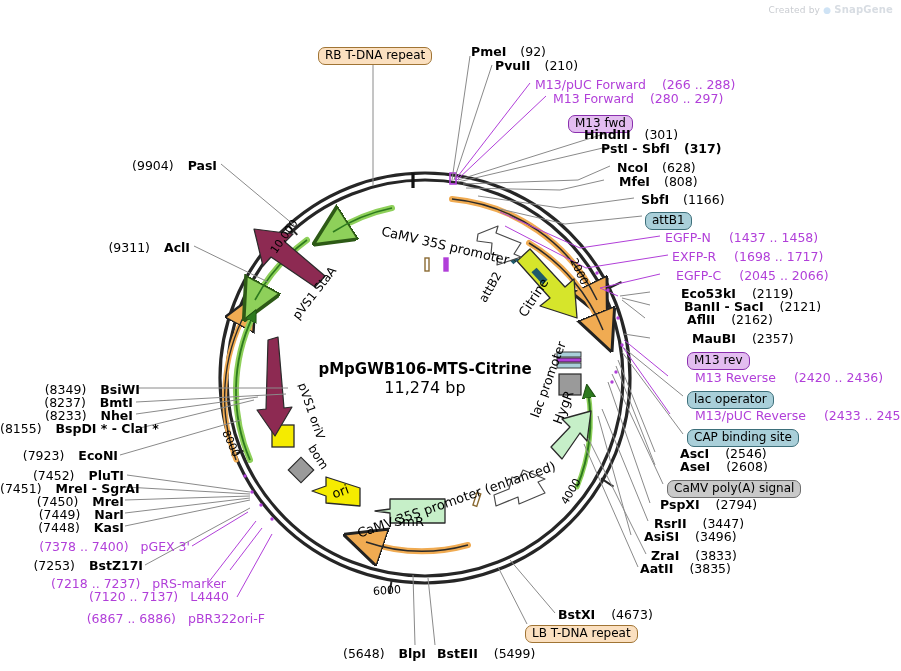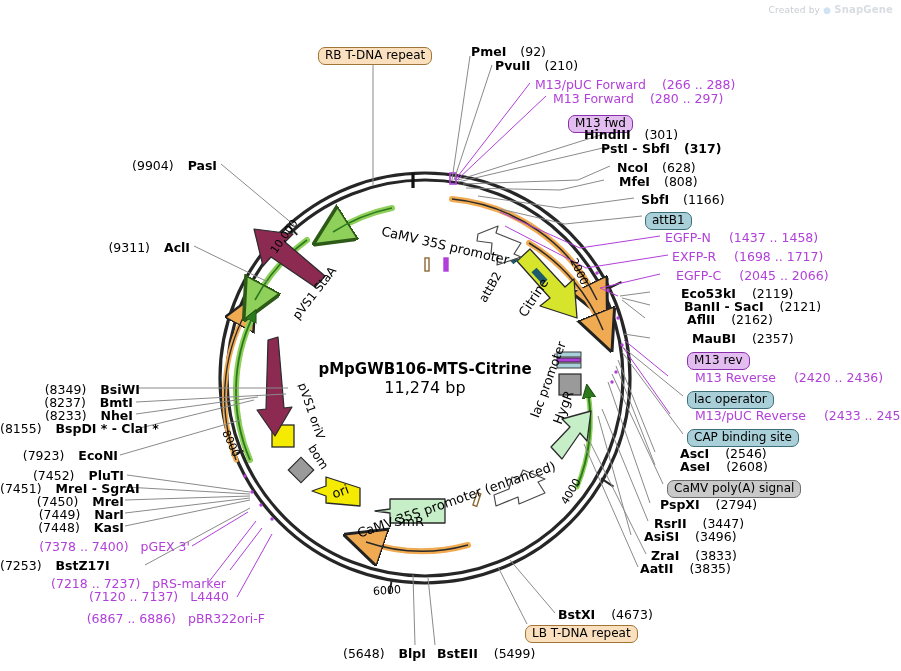--- a/index.html
+++ b/index.html
@@ -492,21 +492,21 @@
   <b style="padding-left:10px;">MreI</b>
 </div>
 <div class="lbl enz" style="left:0px;top:507px;width:124px;text-align:right;">
   <span class="pos">(7449)</span>
   <b style="padding-left:10px;">NarI</b>
 </div>
 <div class="lbl enz" style="left:0px;top:520px;width:124px;text-align:right;">
   <span class="pos">(7448)</span>
   <b style="padding-left:10px;">KasI</b>
 </div>
-<div class="lbl enz" style="left:0px;top:558px;width:143px;text-align:left;">
+<div class="lbl enz" style="left:0px;top:558px;width:143px;text-align:right;">
   <span class="pos">(7253)</span>
   <b style="padding-left:10px;">BstZ17I</b>
 </div>
 
 <div class="lbl prim" style="left:0px;top:539px;width:190px;text-align:right;">
   <span>(7378 .. 7400)</span>
   <span style="padding-left:8px;">pGEX 3'</span>
 </div>
 <div class="lbl prim" style="left:0px;top:576px;width:226px;text-align:right;">
   <span>(7218 .. 7237)</span>

